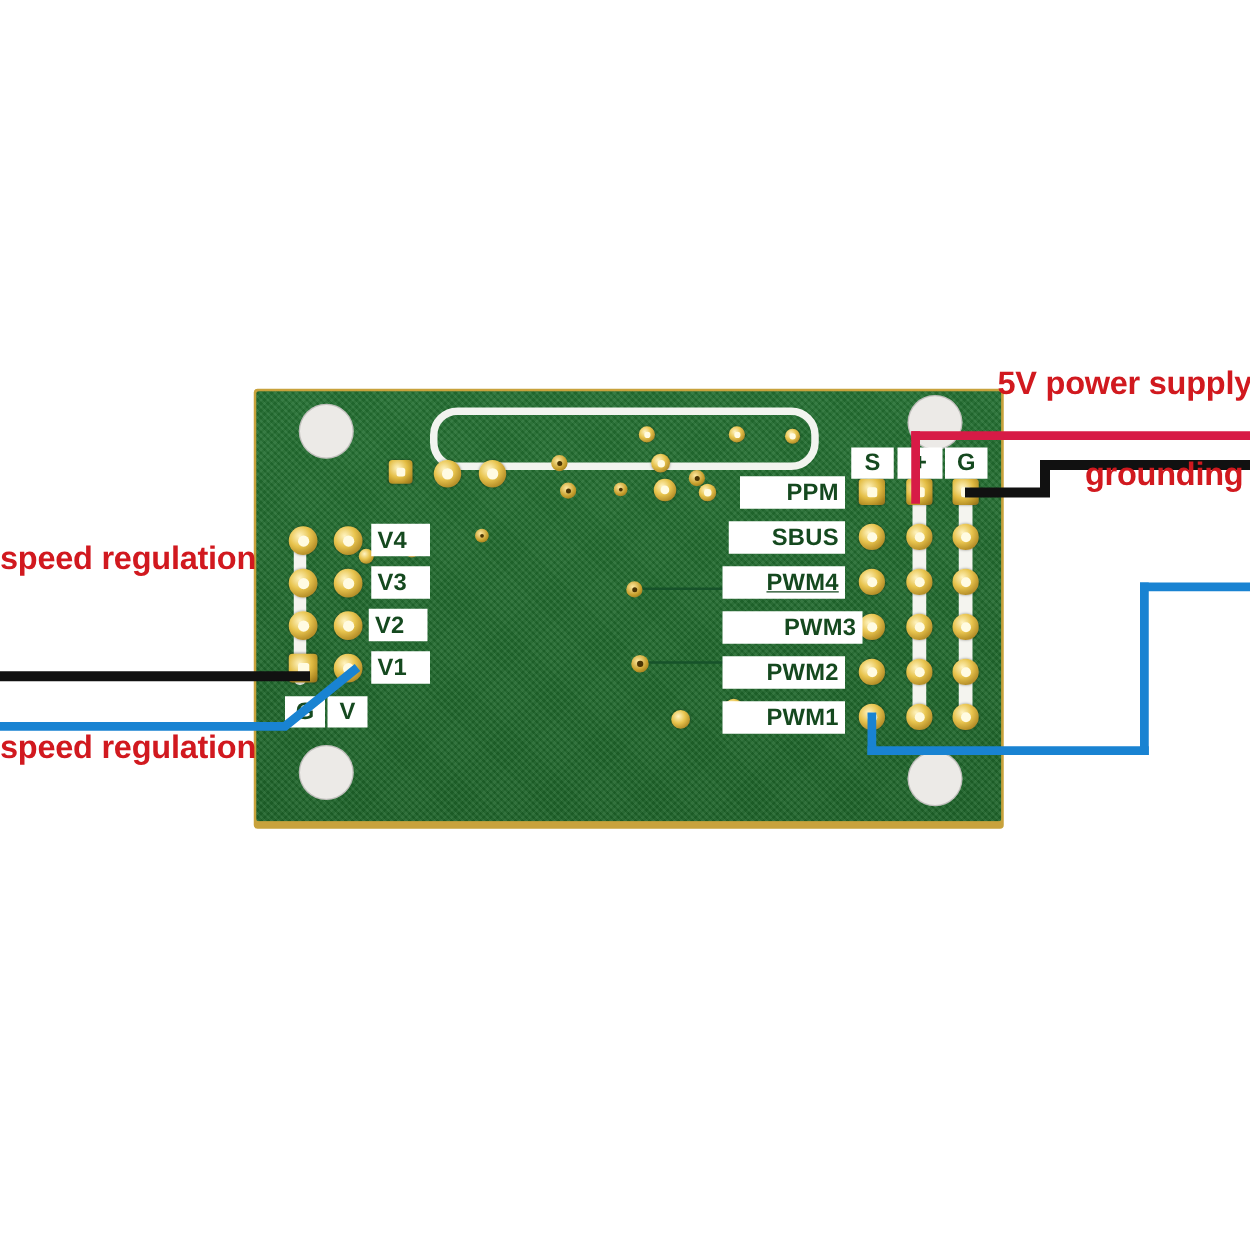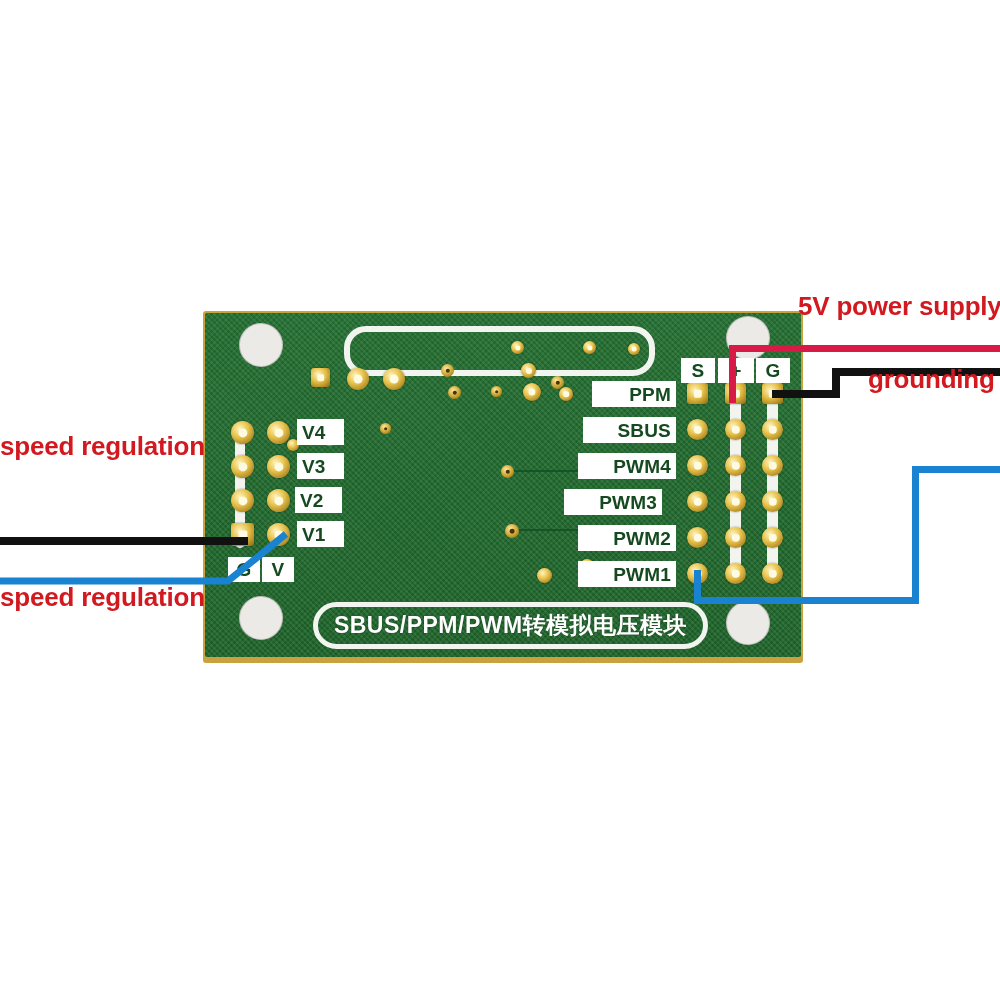--- a/index.html
+++ b/index.html
@@ -171,23 +171,20 @@
   <div class="board">
     <div class="board-inner">
 
       <div class="hole" style="left:34px;  top:10px;  width:44px; height:44px;"></div>
       <div class="hole" style="left:521px; top:3px;   width:44px; height:44px;"></div>
       <div class="hole" style="left:34px;  top:283px; width:44px; height:44px;"></div>
       <div class="hole" style="left:521px; top:288px; width:44px; height:44px;"></div>
 
       <div class="silk-rect" style="left:139px; top:13px; width:311px; height:50px;"></div>
 
-      <div class="silk-pill" style="left:108px; top:289px; width:395px; height:47px;">
-        <span class="pill-text">SBUS/PPM/PWM转模拟电压模块</span>
-      </div>
 
       <div class="pad sq" style="left:106px; top:55px; width:19px; height:19px;">
           <span class="drill"></span>
         </div>
       <div class="pad" style="left:142px; top:55px; width:22px; height:22px;">
           <span class="drill"></span>
         </div>
       <div class="pad" style="left:178px; top:55px; width:22px; height:22px;">
           <span class="drill"></span>
         </div>
@@ -353,24 +350,24 @@
   <div class="lbl center" style="left:262px; top:557px; width:32px; height:25px;">
     <span>V</span>
   </div>
 
   <div class="lbl right-align" style="left:592px; top:381px; width:84px; height:26px;">
     <span>PPM</span>
   </div>
   <div class="lbl right-align" style="left:583px; top:417px; width:93px; height:26px;">
     <span>SBUS</span>
   </div>
-  <div class="lbl right-align" style="left:578px; top:453px; width:98px; height:26px;">
+  <div class="lbl right-align" style="left:578px; top:453px; width:98px; height:26px;text-decoration:underline;">
     <span>PWM4</span>
   </div>
-  <div class="lbl right-align" style="left:564px; top:489px; width:98px; height:26px;">
+  <div class="lbl right-align" style="left:578px; top:489px; width:112px; height:26px;">
     <span>PWM3</span>
   </div>
   <div class="lbl right-align" style="left:578px; top:525px; width:98px; height:26px;">
     <span>PWM2</span>
   </div>
   <div class="lbl right-align" style="left:578px; top:561px; width:98px; height:26px;">
     <span>PWM1</span>
   </div>
 
   <div class="lbl center" style="left:681px; top:358px; width:34px; height:25px;">

